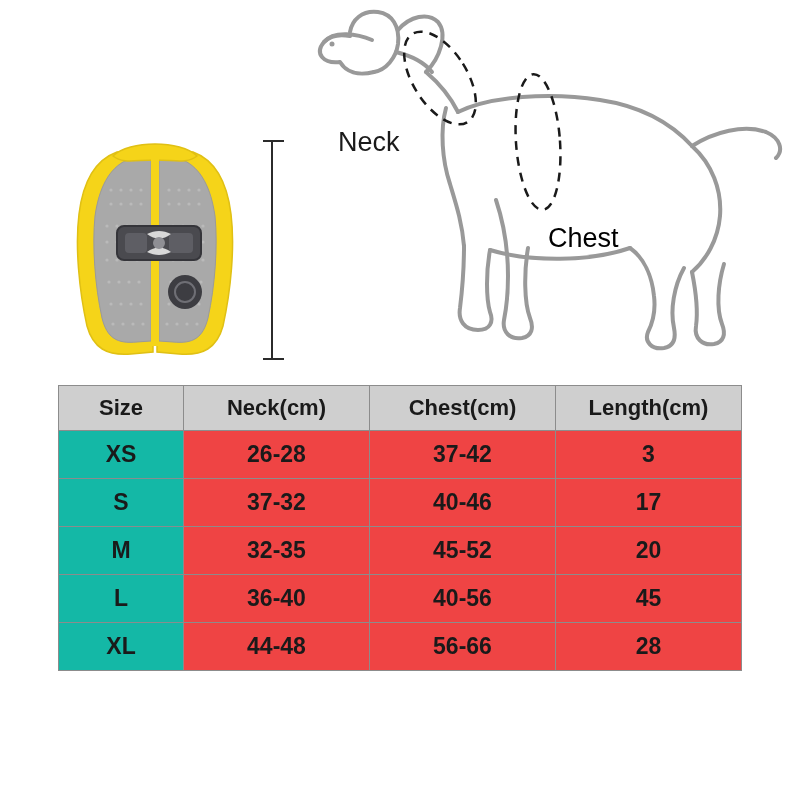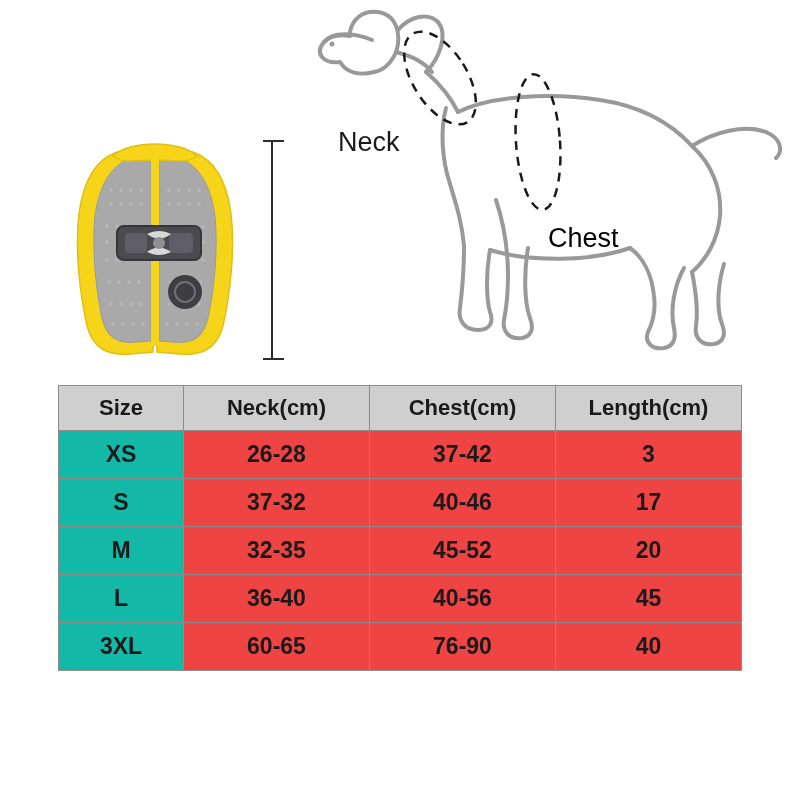--- a/index.html
+++ b/index.html
@@ -294,20 +294,20 @@
         <td>45-52</td>
         <td>20</td>
       </tr>
       <tr>
         <td class="size-cell">L</td>
         <td>36-40</td>
         <td>40-56</td>
         <td>45</td>
       </tr>
       <tr>
-        <td class="size-cell">3XL</td>
-        <td>60-65</td>
-        <td>76-90</td>
-        <td>40</td>
+        <td class="size-cell">XL</td>
+        <td>44-48</td>
+        <td>56-66</td>
+        <td>28</td>
       </tr>
     </tbody>
   </table>
 </div>
 
 </body></html>

